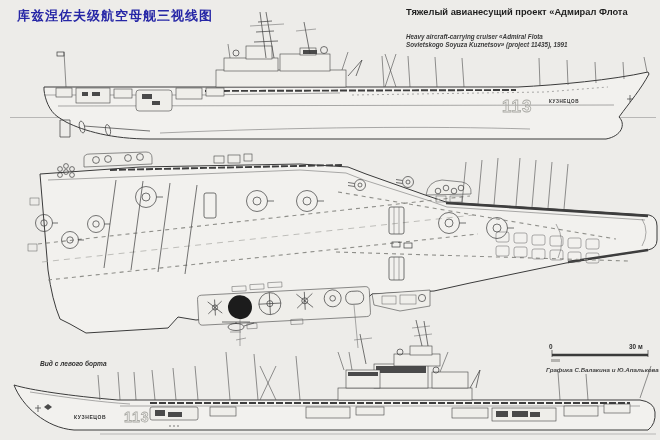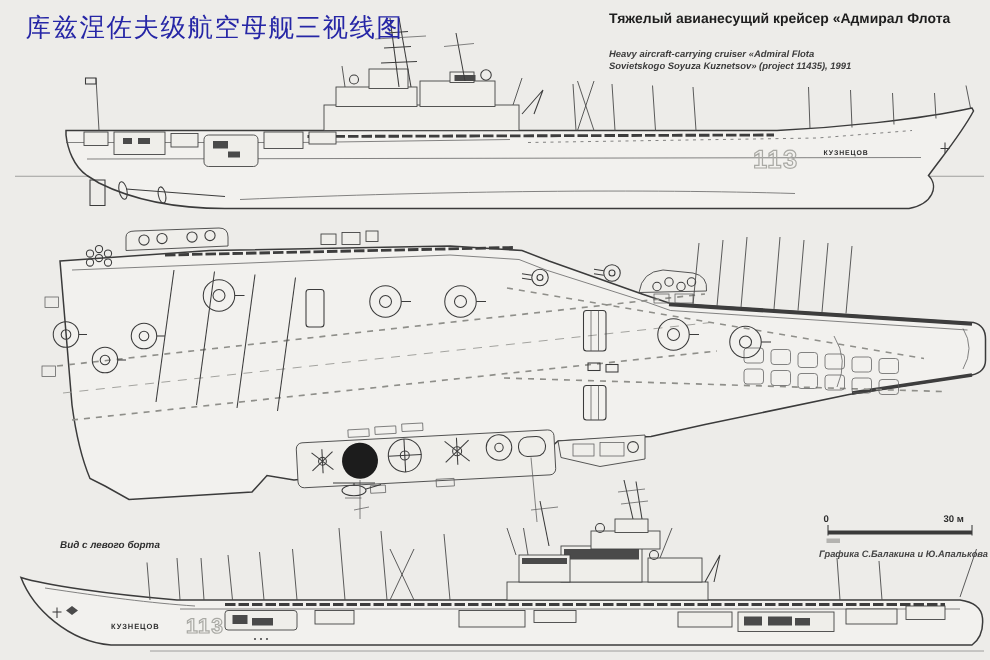--- a/index.html
+++ b/index.html
@@ -1,20 +1,20 @@
 <!DOCTYPE html>
 <html><head>
 <meta charset="utf-8">
 <style>
   html,body{margin:0;padding:0;}
   #page{position:relative;width:660px;height:440px;background:#edece9;overflow:hidden;
         font-family:"Liberation Sans",sans-serif;}
   #draw{position:absolute;left:0;top:0;}
   .txt{position:absolute;white-space:nowrap;}
-  #title-cn{left:17px;top:7px;font-size:17px;font-weight:normal;letter-spacing:1px;color:#2626a6;}
+  #title-cn{left:17px;top:7px;font-size:13px;font-weight:bold;letter-spacing:1px;color:#2626a6;}
   #title-ru{left:406px;top:7px;font-size:9.3px;font-weight:bold;color:#1e1e1e;line-height:11.5px;}
   #title-en{left:406px;top:33px;font-size:6.3px;font-weight:bold;font-style:italic;color:#3c3c3c;line-height:7.6px;}
   #port-label{left:40px;top:360px;font-size:6.6px;font-weight:bold;font-style:italic;color:#2e2e2e;}
   .scale-num{font-size:6.4px;font-weight:bold;color:#2e2e2e;}
   #scale-zero{left:549px;top:343px;}
   #scale-max{left:629px;top:343px;}
   #credit{left:546px;top:366px;font-size:6.2px;font-weight:bold;font-style:italic;color:#444;}
   
   .hull{fill:#f2f1ee;stroke:#3b3b3b;stroke-width:1;}
   .s{stroke:#3b3b3b;fill:none;stroke-width:.7;}
@@ -367,21 +367,21 @@
       <line x1="552" y1="355" x2="648" y2="355" stroke="#3a3a3a" stroke-width="2.6"></line>
       <line x1="552" y1="350" x2="552" y2="357" class="s"></line>
       <line x1="648" y1="350" x2="648" y2="357" class="s"></line>
       <rect x="551" y="359" width="9" height="3" fill="#9b9b97" opacity=".7"></rect>
     </g>
   </g>
 </svg>
 
   <div id="title-cn" class="txt">库兹涅佐夫级航空母舰三视线图</div>
   <div id="title-ru" class="txt">
-    <div>Тяжелый авианесущий крейсер «Адмирал Флота</div>
+    <div>Тяжелый авианесущий проект «Адмирал Флота</div>
   </div>
   <div id="title-en" class="txt">
     <div>Heavy aircraft-carrying cruiser «Admiral Flota</div>
     <div>Sovietskogo Soyuza Kuznetsov» (project 11435), 1991</div>
   </div>
   <div id="port-label" class="txt">Вид с левого борта</div>
   <div id="scale-zero" class="txt scale-num">0</div>
   <div id="scale-max" class="txt scale-num">30 м</div>
   <div id="credit" class="txt">Графика С.Балакина и Ю.Апалькова</div>
 </div>

